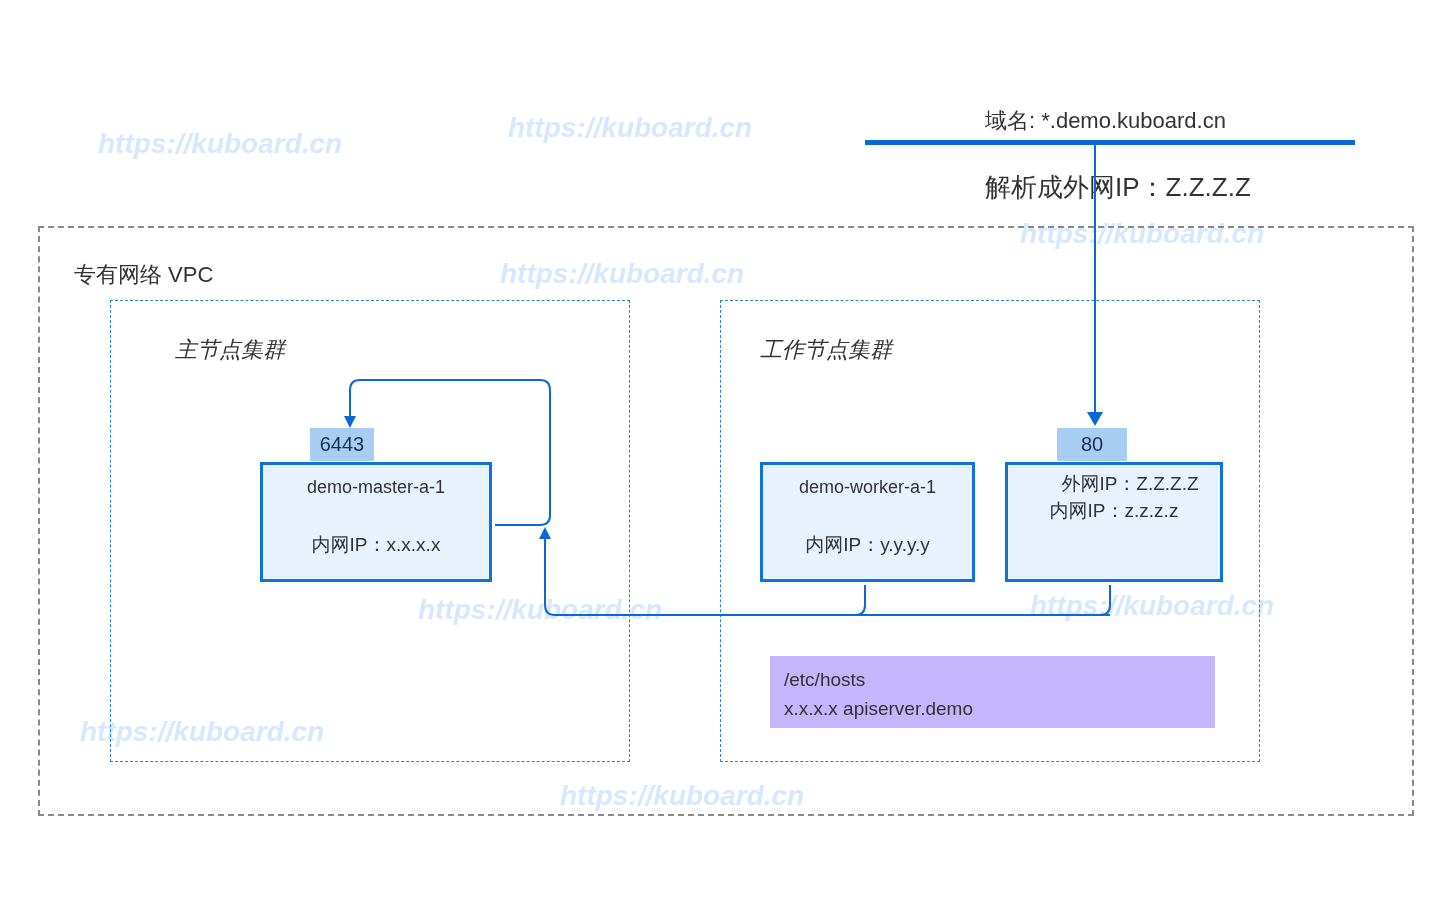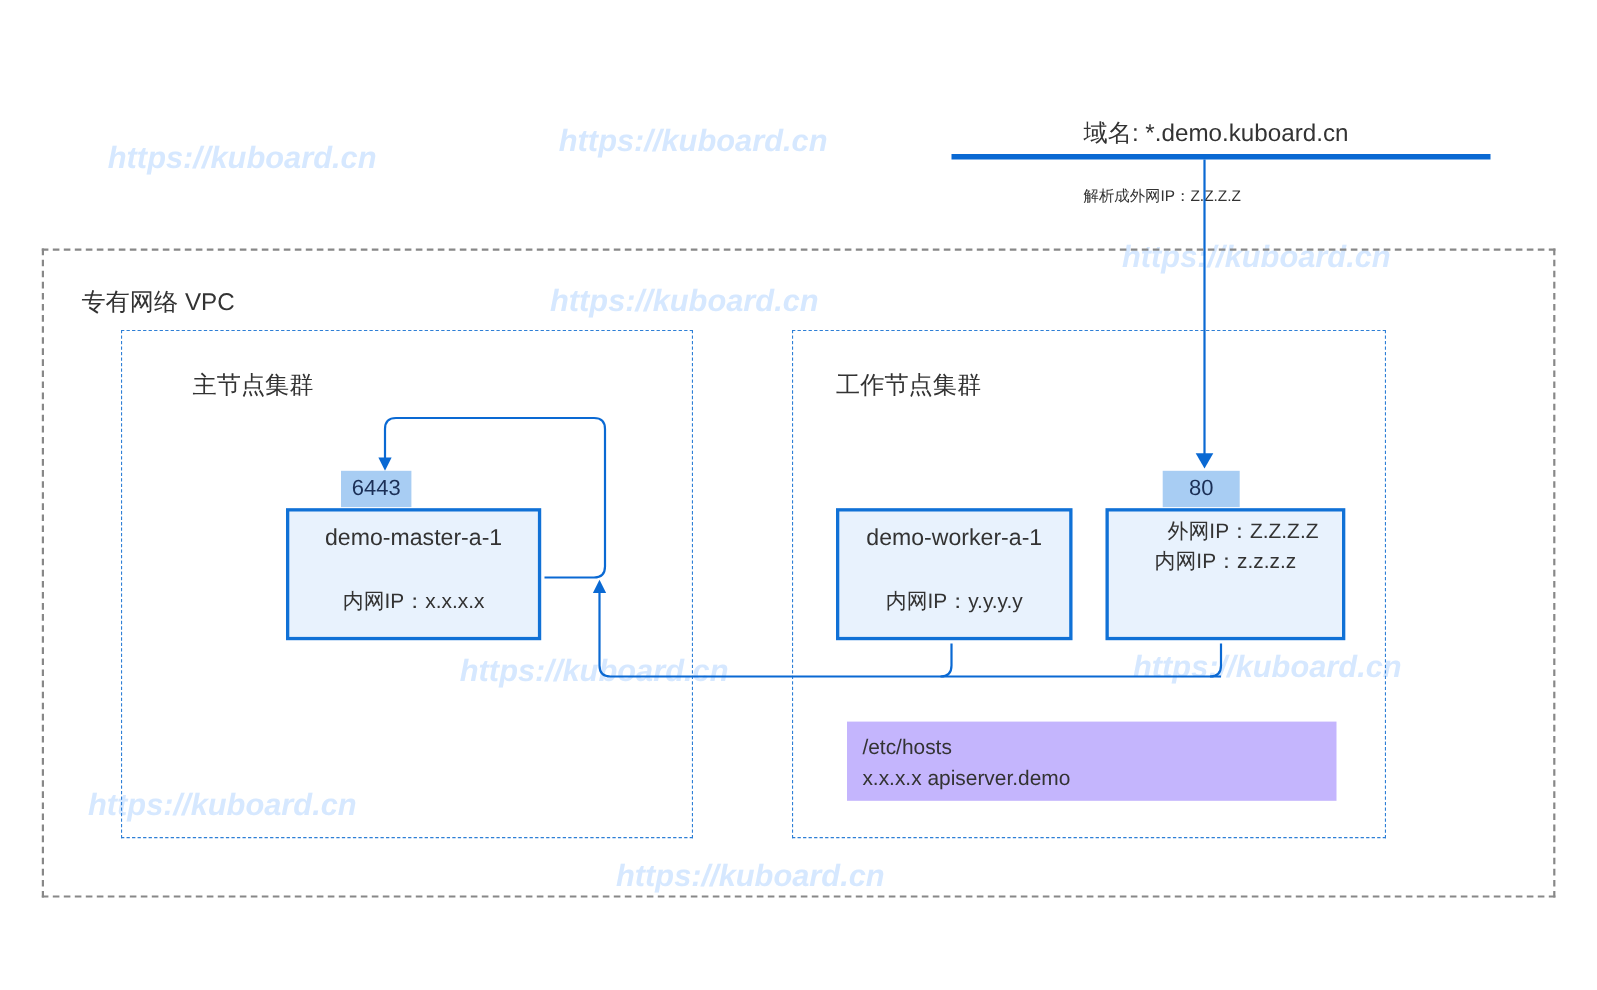--- a/index.html
+++ b/index.html
@@ -32,21 +32,21 @@
       top: 140px;
       left: 865px;
       width: 490px;
       height: 5px;
       background: #0a69d3;
     }
     .resolve-label {
       position: absolute;
       top: 170px;
       left: 985px;
-      font-size: 14px;
+      font-size: 26px;
       text-align: center;
     }
     .arrow-down-line {
       position: absolute;
       left: 1094px;
       top: 145px;
       width: 2px;
       height: 275px;
       background: #0a69d3;
     }
@@ -72,21 +72,21 @@
       top: 260px;
       left: 74px;
       font-size: 22px;
     }
     .dashed-box {
       position: absolute;
       border: 1.5px dashed #2e7fd6;
     }
     .master-box { top: 300px; left: 110px; width: 520px; height: 462px; }
     .worker-box { top: 300px; left: 720px; width: 540px; height: 462px; }
-    .cluster-label { position: absolute; font-size: 22px; }
+    .cluster-label { position: absolute; font-size: 22px; font-style: italic; }
     .master-label { top: 335px; left: 175px; }
     .worker-label { top: 335px; left: 760px; }
     .port-chip {
       position: absolute;
       background: #a8cdf3;
       color: #1b2f56;
       font-size: 20px;
       text-align: center;
       padding: 5px 0;
     }
@@ -95,21 +95,21 @@
     .node-box {
       position: absolute;
       border: 3px solid #1071d6;
       background: #e8f2fd;
       font-size: 20px;
       text-align: center;
     }
     .node-master { top: 462px; left: 260px; width: 232px; height: 120px; }
     .node-w1     { top: 462px; left: 760px; width: 215px; height: 120px; }
     .node-w2     { top: 462px; left: 1005px; width: 218px; height: 120px; }
-    .node-title  { padding-top: 12px; padding-bottom: 2px; font-size: 21px; }
+    .node-title  { padding-top: 12px; padding-bottom: 2px; font-size: 18px; }
     .node-line   { font-size: 19px; line-height: 1.4; }
     .mt-big { margin-top: 32px; }
     .mt-small { margin-top: 6px; padding-left: 32px; }
     .hosts-box {
       position: absolute;
       top: 656px;
       left: 770px;
       width: 445px;
       height: 72px;
       background: #c4b5fd;

